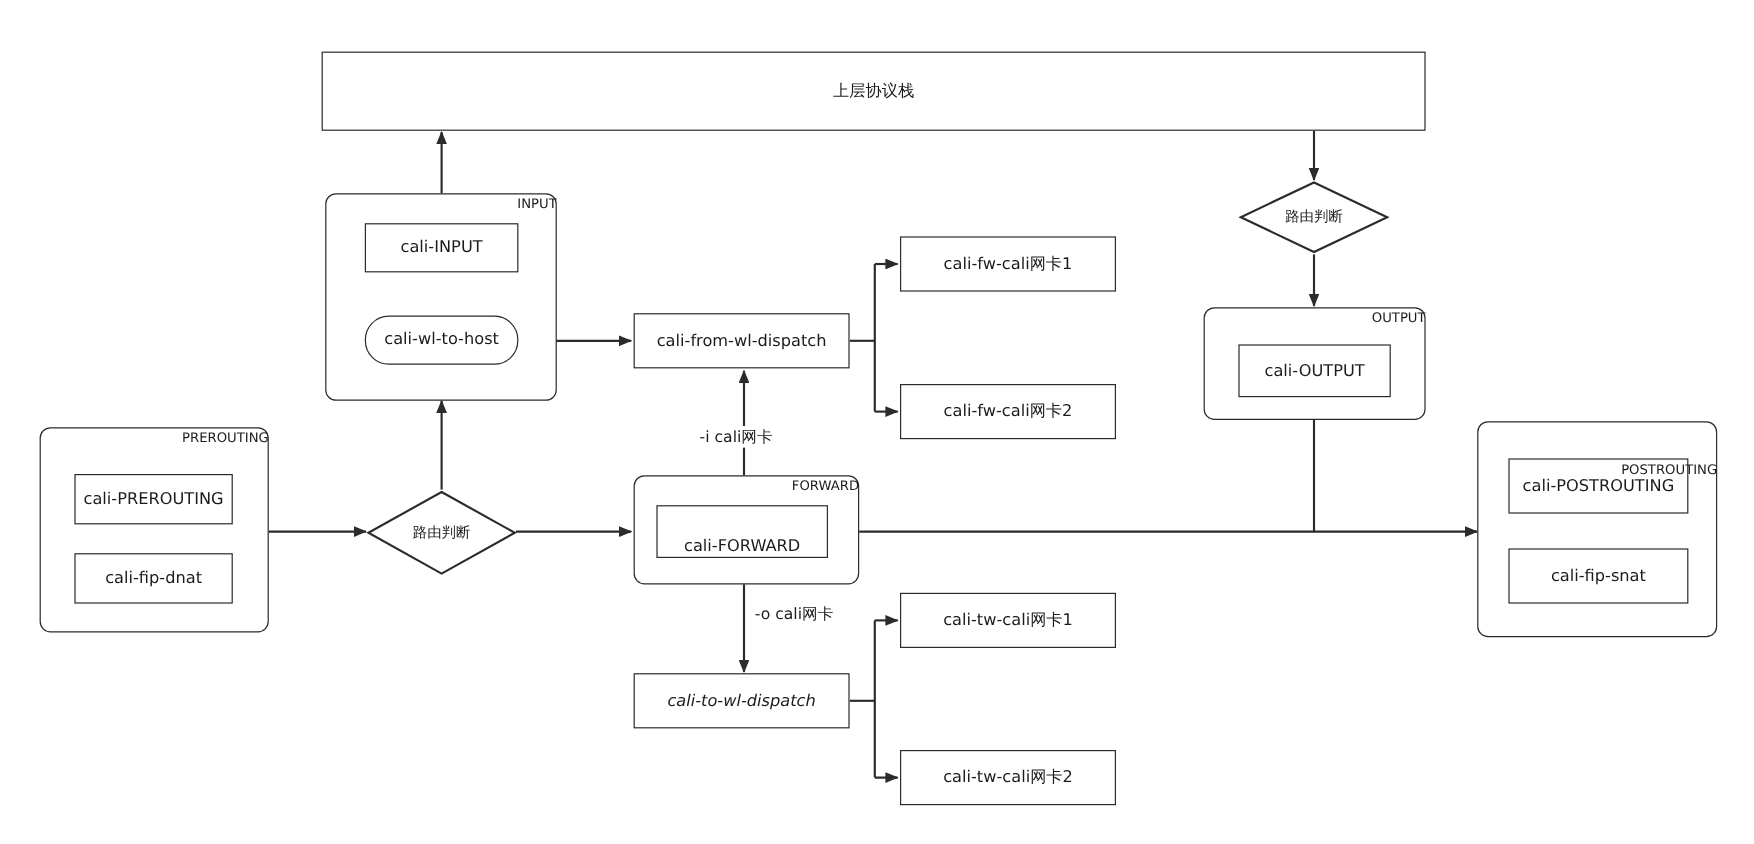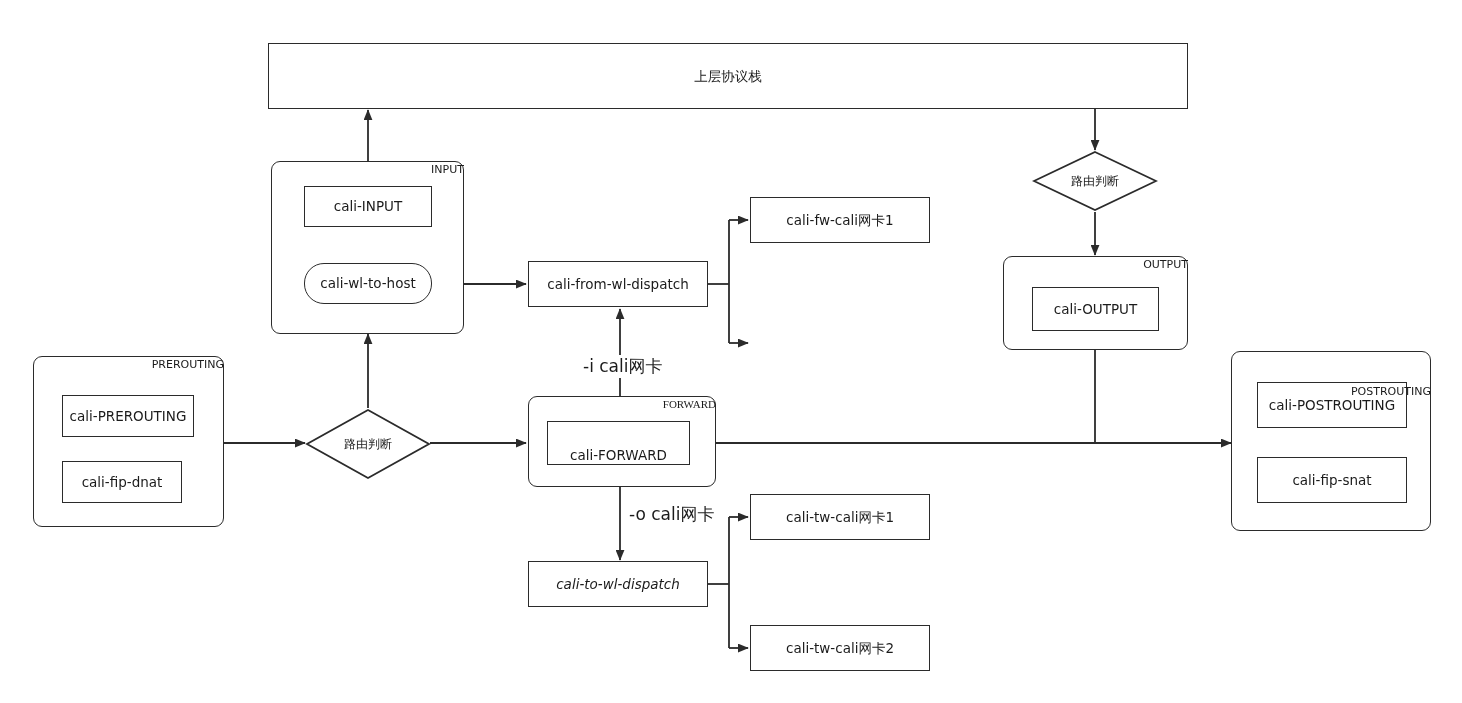--- a/index.html
+++ b/index.html
@@ -69,21 +69,21 @@
     top: 50%;
     transform: translateY(-50%);
     text-align: center;
     font-size: 12px;
     color: #1b1b1b;
     z-index: 4;
     pointer-events: none;
   }
   .edge-label {
     position: absolute;
-    font-size: 17px;
+    font-size: 13px;
     color: #1b1b1b;
     background: #ffffff;
     padding: 0 3px;
     white-space: nowrap;
     z-index: 3;
   }
 </style>
 </head>
 <body>
 
@@ -150,39 +150,42 @@
   <div class="node" style="left:304px; top:263px; width:128px; height:41px;border-radius:20px;">
     <span>cali-wl-to-host</span>
   </div>
 
   <div class="node" style="left:528px; top:261px; width:180px; height:46px;">
     <span>cali-from-wl-dispatch</span>
   </div>
   <div class="node" style="left:750px; top:197px; width:180px; height:46px;">
     <span>cali-fw-cali网卡1</span>
   </div>
+  <div class="node" style="left:750px; top:320px; width:180px; height:46px;">
+    <span>cali-fw-cali网卡2</span>
+  </div>
 
   <div class="group" style="left:33px; top:356px; width:191px; height:171px;"></div>
   <div class="group-title" style="left:33px; width:191px; top:358px;">PREROUTING</div>
   <div class="node" style="left:62px; top:395px; width:132px; height:42px;">
     <span>cali-PREROUTING</span>
   </div>
-  <div class="node" style="left:62px; top:461px; width:120px; height:42px;">
+  <div class="node" style="left:62px; top:461px; width:132px; height:42px;">
     <span>cali-fip-dnat</span>
   </div>
 
   <div class="diamond-wrap" style="left:305px; top:408px; width:126px; height:72px;">
     <svg width="126" height="72" viewBox="0 0 126 72">
       <polygon points="63,2 124,36 63,70 2,36" fill="#ffffff" stroke="#2b2b2b" stroke-width="1.8"></polygon>
     </svg>
     <div class="diamond-label">路由判断</div>
   </div>
 
   <div class="group" style="left:528px; top:396px; width:188px; height:91px;"></div>
-  <div class="group-title" style="left:528px; width:188px; top:398px;font-family:Liberation Serif, serif;">FORWARD</div>
+  <div class="group-title" style="left:528px; width:188px; top:398px;">FORWARD</div>
   <div class="node" style="left:547px; top:421px; width:143px; height:44px;align-items:flex-end;">
     <span>cali-FORWARD</span>
   </div>
 
   <div class="edge-label" style="left:580px; top:355px;">-i cali网卡</div>
   <div class="edge-label" style="left:578px; top:503px;margin-left:48px;">-o cali网卡</div>
 
   <div class="node" style="left:528px; top:561px; width:180px; height:46px;font-style:italic;">
     <span>cali-to-wl-dispatch</span>
   </div>

